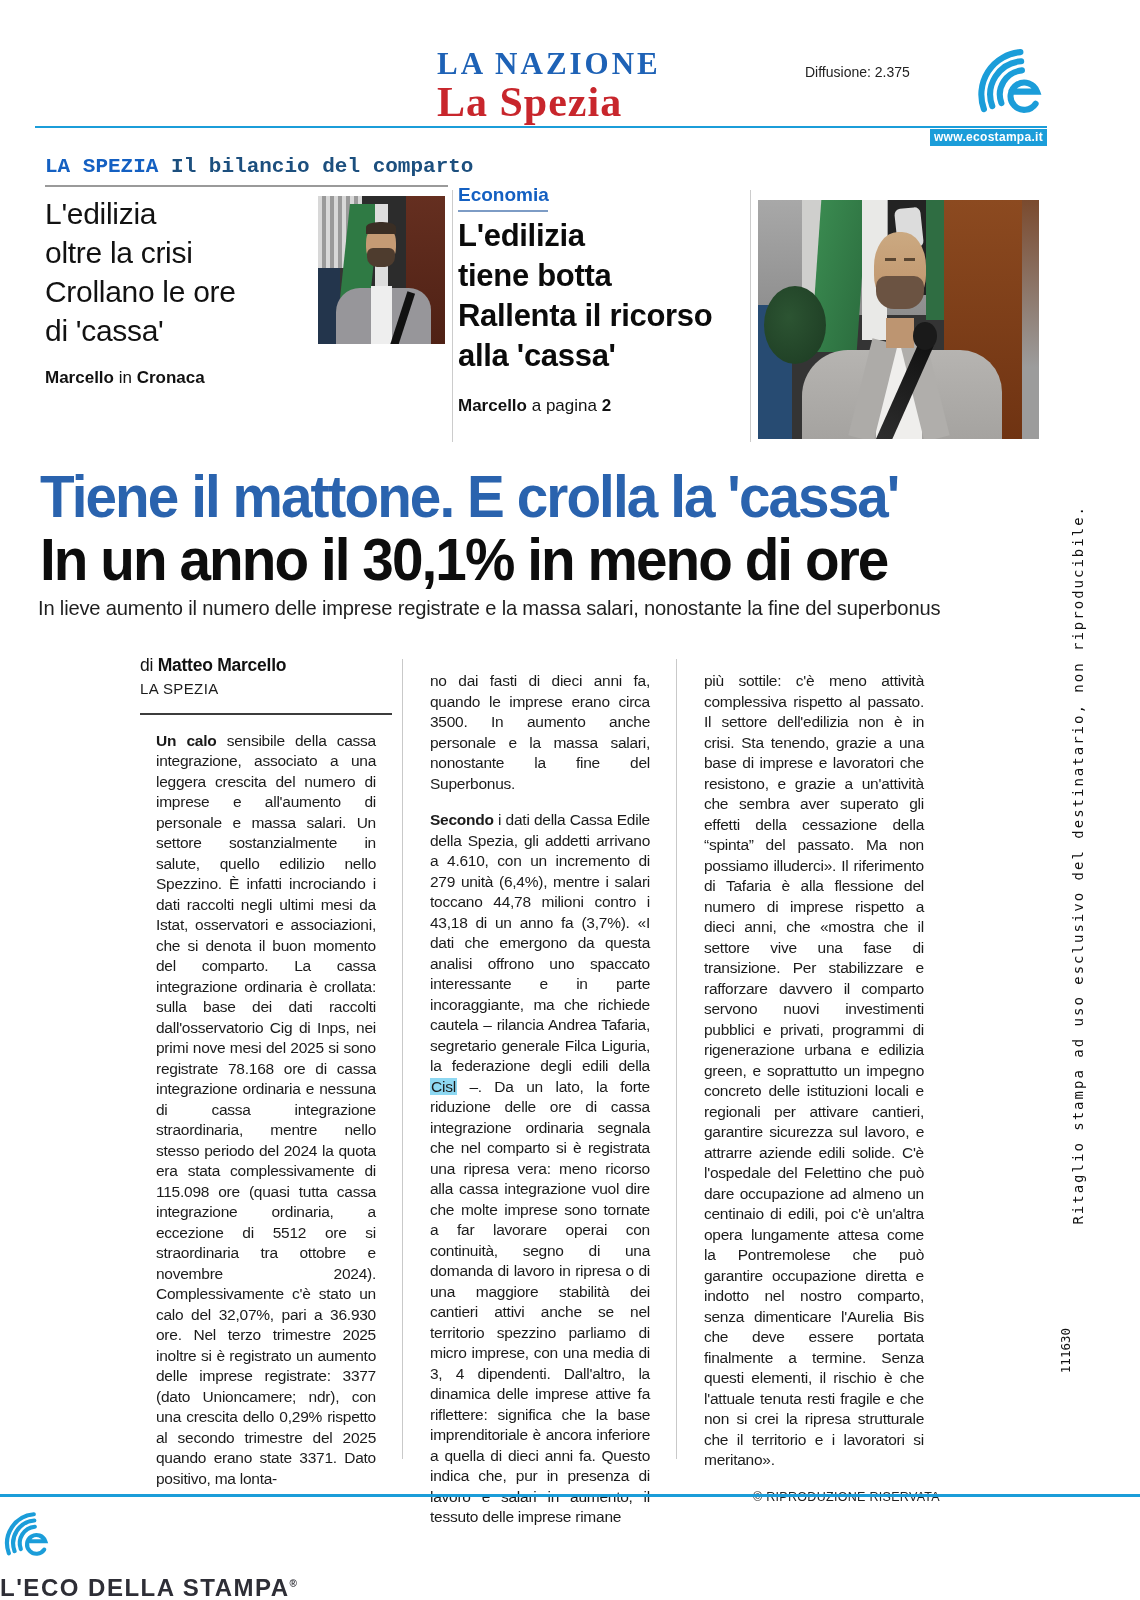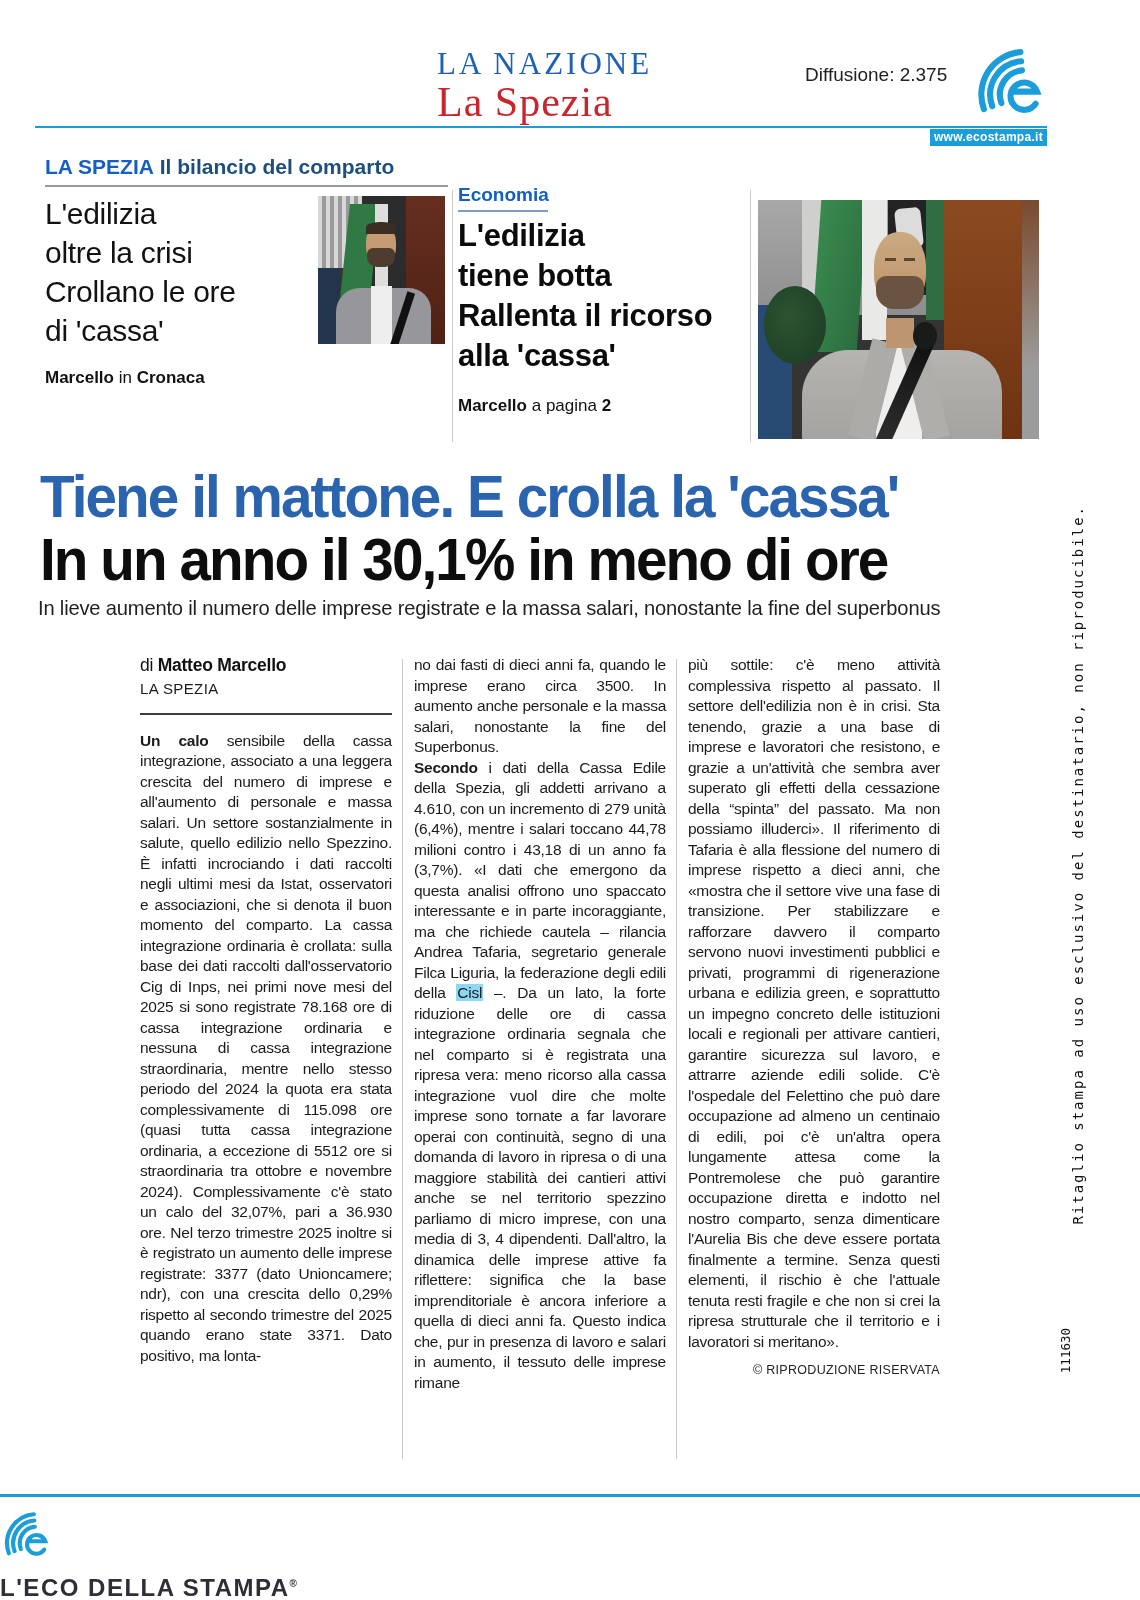--- a/index.html
+++ b/index.html
@@ -6,31 +6,31 @@
   #page{position:relative;width:1140px;height:1600px;background:#fff;overflow:hidden;
         font-family:"Liberation Sans",sans-serif;color:#1b1b1b;}
 
   
   .pub-meta{position:absolute;left:163px;top:30px;}
   .pub-type{font-size:15px;color:#222;}
   .pub-date{font-size:25px;color:#111;margin-top:1px;letter-spacing:0.5px;}
   .pub-row{display:flex;align-items:baseline;margin-top:5px;}
   .pub-label{font-size:15px;color:#222;width:64px;}
   .pub-val{font-size:23px;color:#111;}
-  .masthead{position:absolute;left:437px;top:48px;font-family:"Liberation Serif",serif;font-weight:normal;line-height:1;}
+  .masthead{position:absolute;left:437px;top:48px;font-family:"Liberation Serif",serif;font-weight:bold;line-height:1;}
   .masthead-title{font-size:31px;color:#1e62b6;letter-spacing:3px;}
   .masthead-edition{font-size:42px;color:#c8262c;margin-top:2px;letter-spacing:1px;}
-  .diffusion{position:absolute;left:805px;top:64px;font-size:19px;color:#222;}
+  .diffusion{position:absolute;left:805px;top:64px;font-size:14px;color:#222;}
   .eco-mark{position:absolute;left:971px;top:40px;width:76px;height:82px;}
   .header-rule{position:absolute;left:35px;top:126px;width:1012px;height:2px;background:#1b9dd9;}
   .url-band{position:absolute;left:930px;top:129px;width:117px;height:17px;background:#1b9dd9;
             color:#fff;font-size:12px;font-weight:bold;text-align:center;line-height:17px;letter-spacing:0.3px;}
 
   
-  .kicker{position:absolute;left:45px;top:155px;font-size:21px;}
+  .kicker{position:absolute;left:45px;top:155px;font-size:21px;font-family:Liberation Mono, monospace;}
   .kicker-place{color:#1460c2;font-weight:bold;}
   .kicker-topic{color:#1c4f7e;font-weight:600;}
   .kicker-rule{position:absolute;left:45px;top:185px;width:403px;height:2px;background:#9a9a9a;}
 
   
   .teaser-left-headline{position:absolute;left:45px;top:194px;font-size:30px;line-height:39px;
     color:#121212;white-space:pre-line;letter-spacing:-0.3px;}
   .teaser-left-byline{position:absolute;left:45px;top:368px;font-size:17px;color:#111;}
   .divider-v{position:absolute;width:1px;background:#cccccc;}
   .section-economia{position:absolute;left:458px;top:184px;font-size:19px;color:#1460c2;font-weight:600;}
@@ -88,21 +88,21 @@
   .headline1{position:absolute;left:40px;top:463px;font-size:59px;font-weight:800;color:#2a63ae;
     letter-spacing:-2px;white-space:nowrap;transform:scaleX(0.96);transform-origin:left;}
   .headline2{position:absolute;left:40px;top:526px;font-size:59px;font-weight:800;color:#0d0d0d;
     letter-spacing:-2px;white-space:nowrap;transform:scaleX(0.96);transform-origin:left;}
   .standfirst{position:absolute;left:38px;top:596px;font-size:21px;color:#1f1f1f;white-space:nowrap;
     letter-spacing:-0.2px;transform:scaleX(0.96);transform-origin:left;}
 
   
   .body-cols{position:absolute;left:140px;top:655px;width:800px;height:830px;display:flex;gap:22px;}
   .col{width:252px;font-size:15.5px;line-height:20.5px;text-align:justify;color:#1b1b1b;letter-spacing:-0.25px;}
-  .col p{margin:0;}
+  .col p{margin:16px;}
   .col-rule{position:absolute;top:4px;width:1px;height:800px;background:#c9c9c9;}
   .col-rule.r1{left:262px;} .col-rule.r2{left:536px;}
   .byline{font-size:17.5px;color:#111;}
   .byline-author{font-weight:bold;}
   .dateline{font-size:15px;margin-top:3px;letter-spacing:0.4px;}
   .byline-rule{height:1.5px;background:#3c3c3c;margin:14px 0 16px;}
   .lead{font-weight:bold;}
   .hl{background:#8ed8f2;padding:0 1px;}
   .copyright{text-align:right;font-size:12.5px;color:#222;margin-top:8px;letter-spacing:0.3px;}
 

